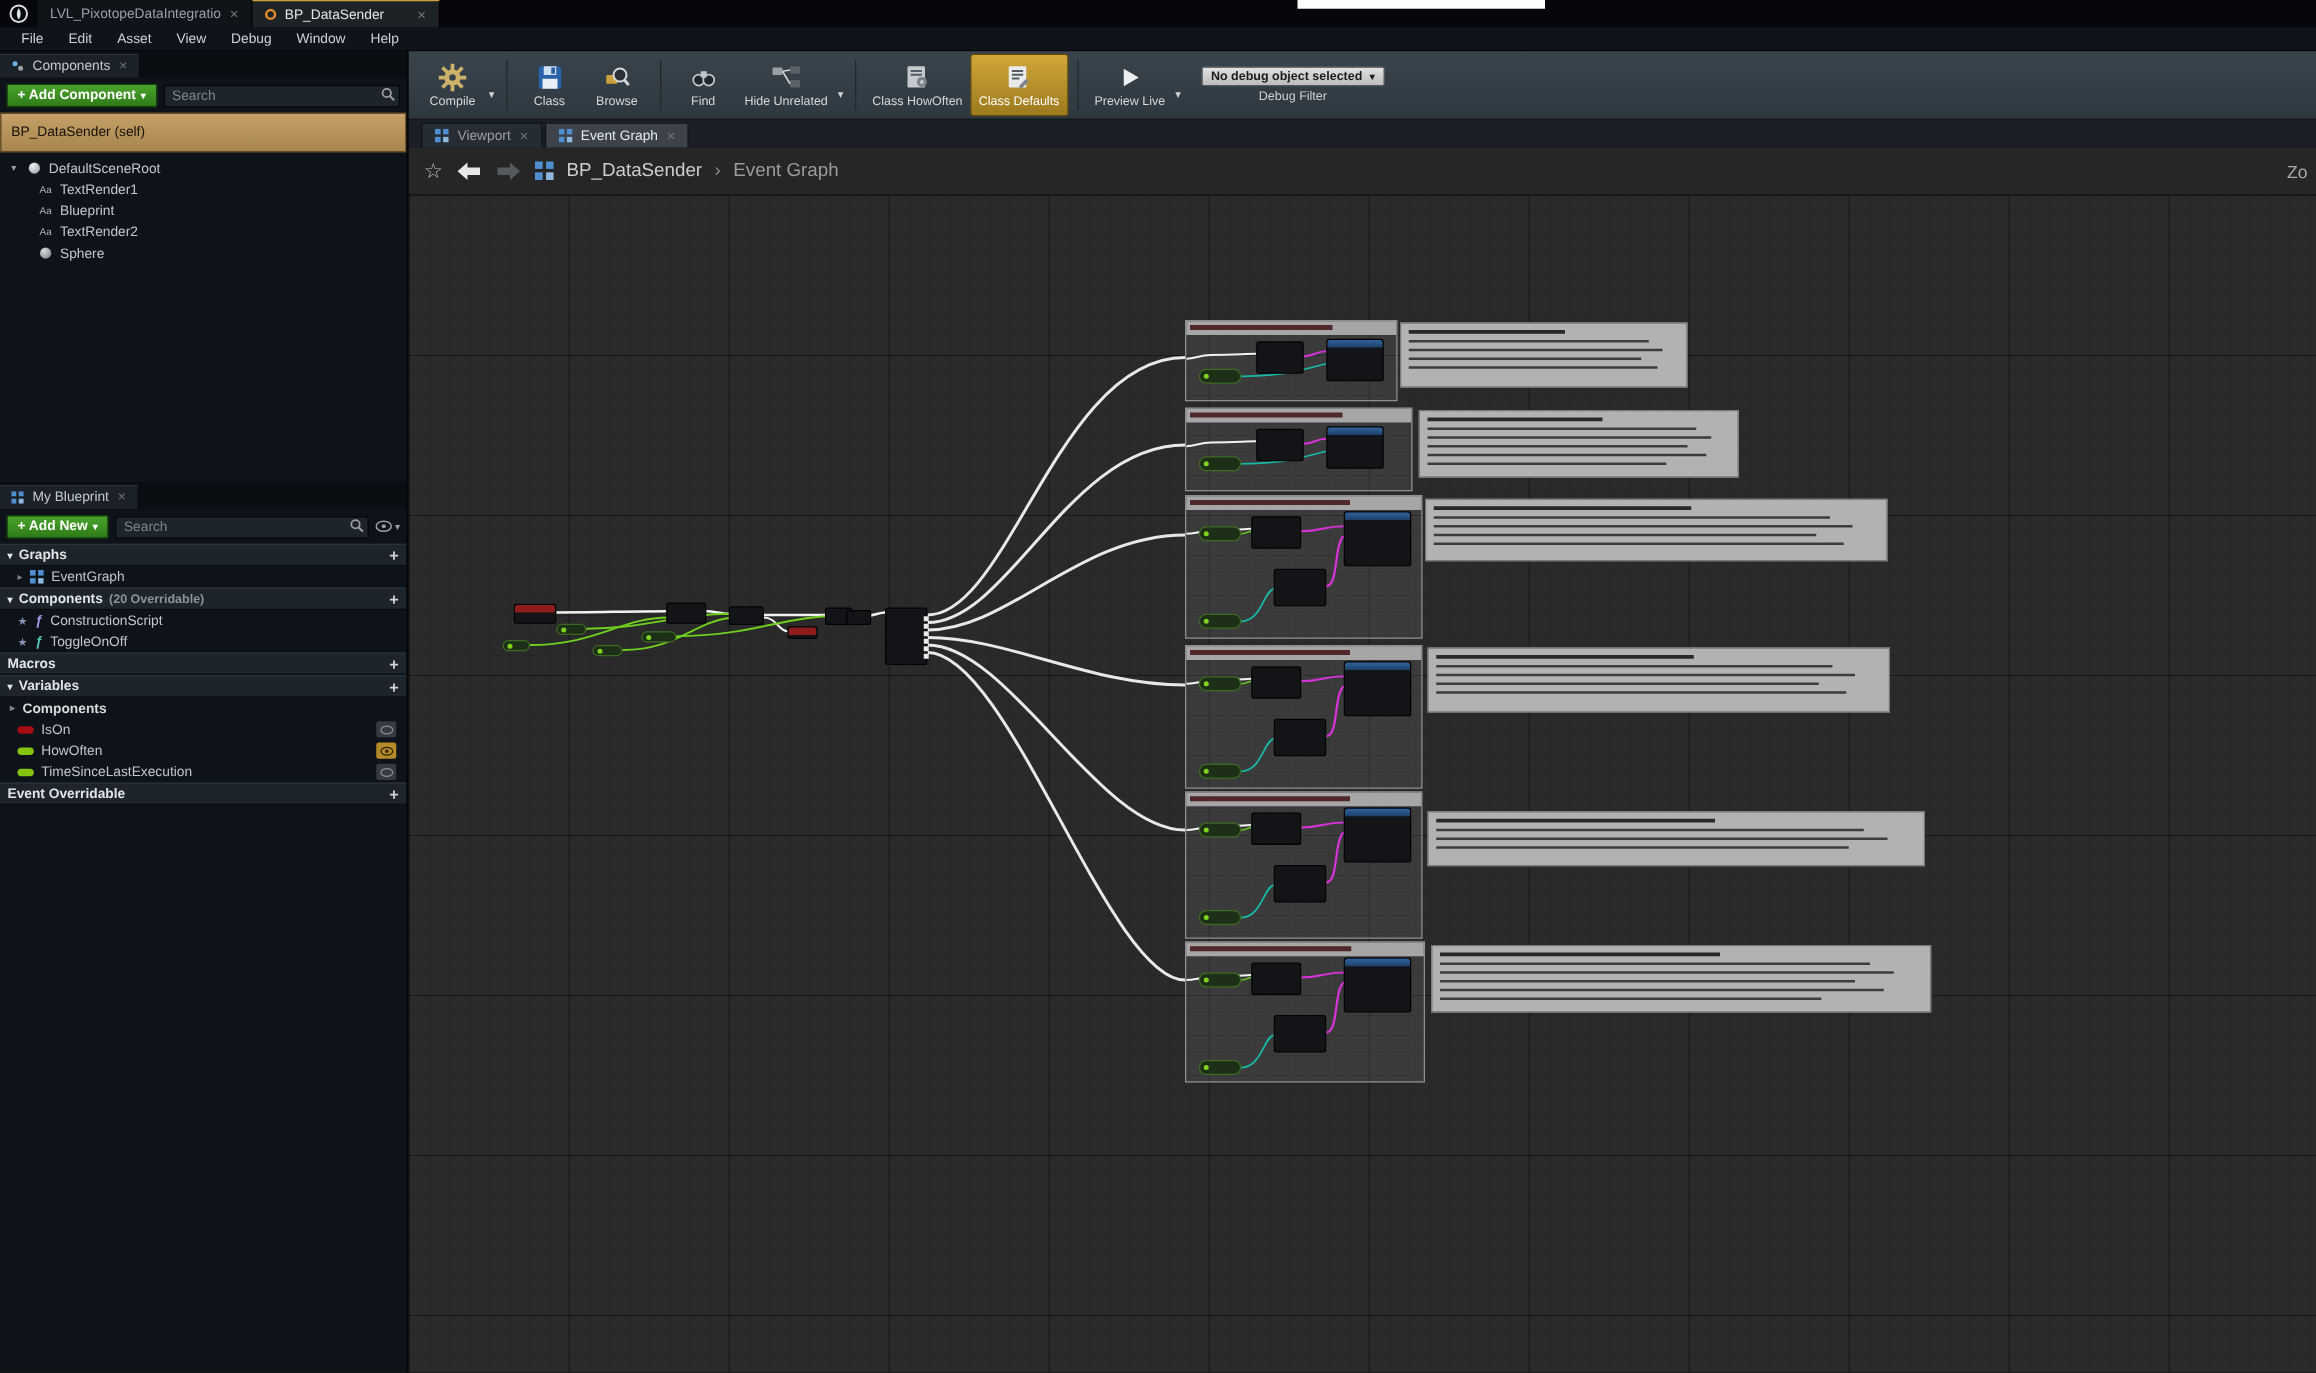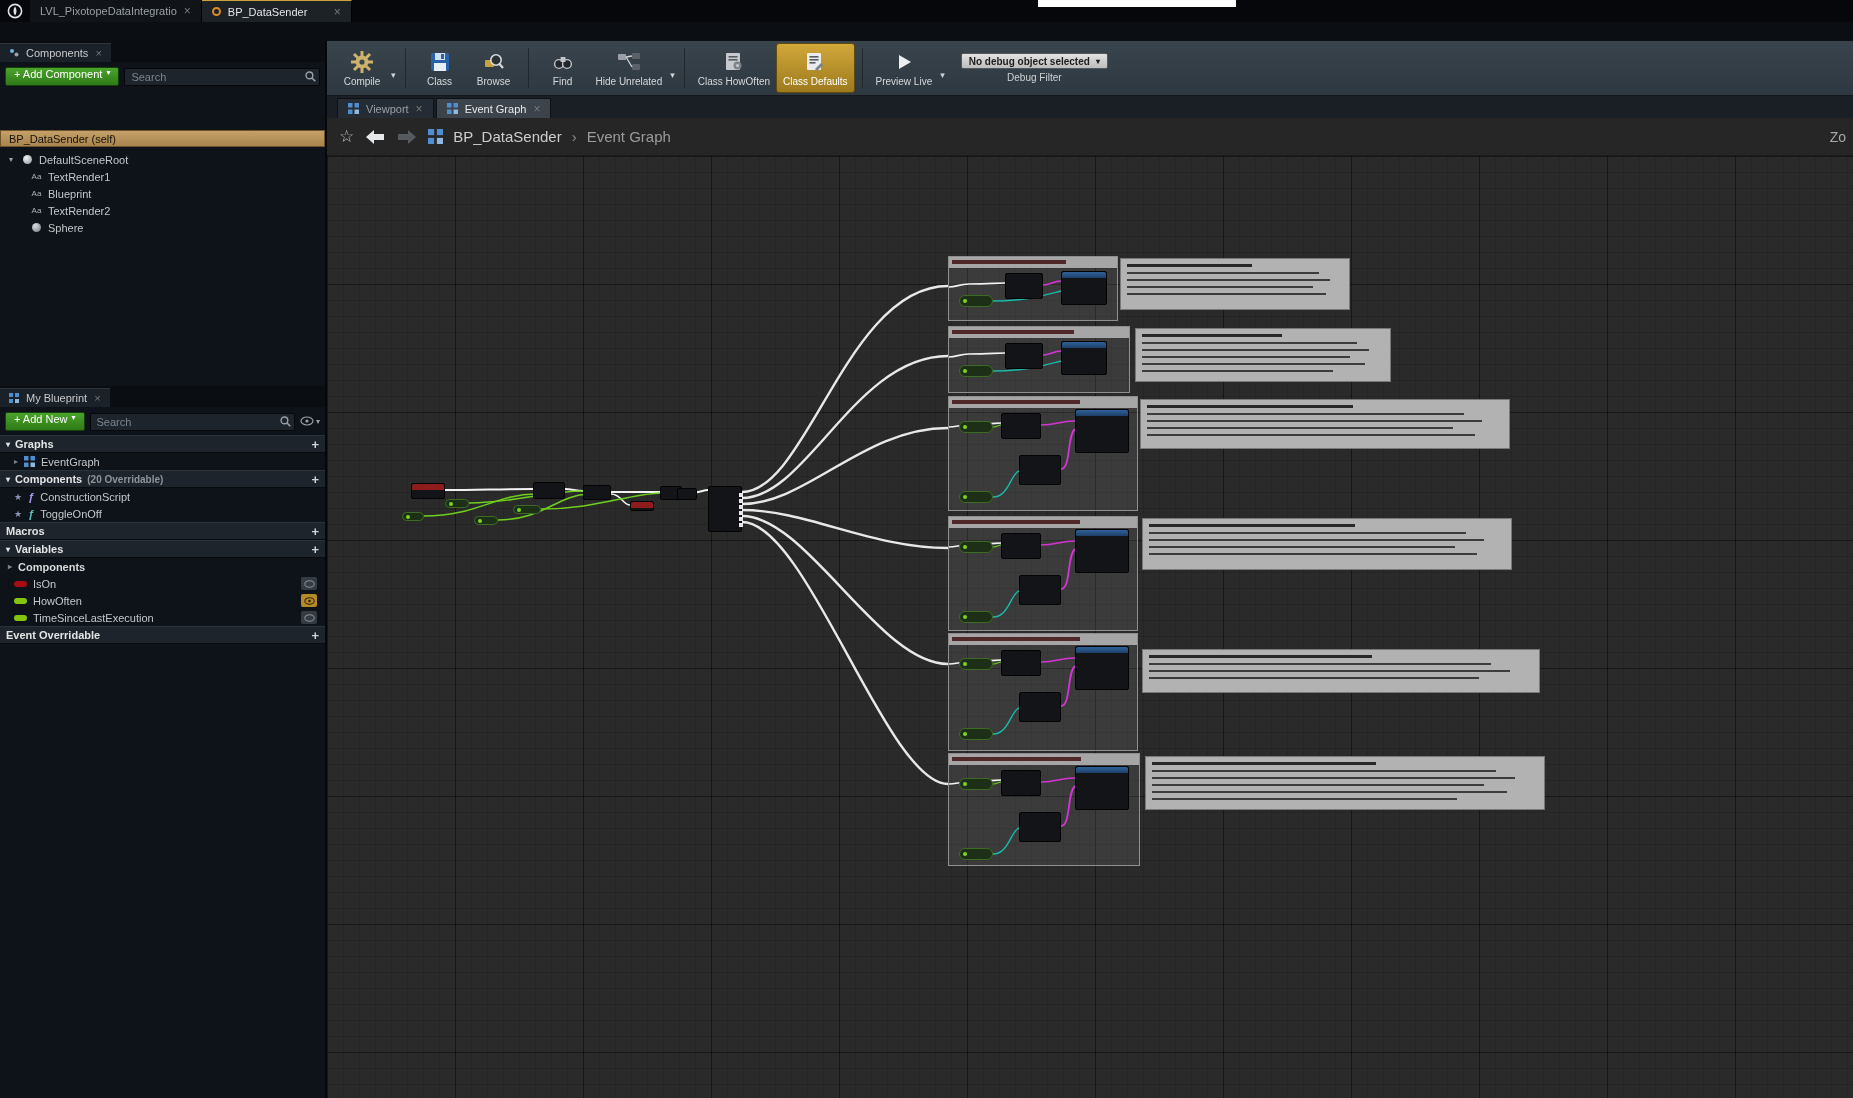--- a/index.html
+++ b/index.html
@@ -25,32 +25,32 @@
 
   
   #left { position:absolute; left:0; top:41px; width:327px; bottom:0; background:#0e1319;
     border-right:2px solid #05070a; }
   .panel-header { height:21px; background:#0a0d11; display:flex; align-items:flex-end; }
   .panel-tab { height:19px; background:#1b2128; color:#c7cacd; font-size:11px; display:flex;
     align-items:center; gap:7px; padding:0 9px; border-top:1px solid #2c333b; }
   .panel-tab .tab-x { font-size:11px; }
   .ptab-icon { width:10px; height:10px; }
   .panel-toolbar { height:28px; display:flex; align-items:center; gap:5px; padding:0 5px; }
-  .green-btn { background:linear-gradient(#4aa32a,#2e7b18); color:#fff; font-size:11px; font-weight:normal;
-    border:1px solid #14400c; border-radius:2px; height:19px; display:flex; align-items:flex-start;
+  .green-btn { background:linear-gradient(#4aa32a,#2e7b18); color:#fff; font-size:11px; font-weight:bold;
+    border:1px solid #14400c; border-radius:2px; height:19px; display:flex; align-items:center;
     gap:4px; padding:0 8px; white-space:nowrap; }
   .green-btn .caret { font-size:8px; }
   .search-wrap { flex:1; position:relative; height:18px; }
   .search-wrap input { width:100%; height:100%; background:#1d242c; border:1px solid #05070a;
     border-radius:2px; color:#cfd2d6; font-size:11px; padding:0 20px 0 6px; }
   .search-wrap input::placeholder { color:#7d848c; }
   .search-wrap .mag { position:absolute; right:3px; top:2px; }
 
-  .self-row { height:17px; background:linear-gradient(#c5a069,#a9854e); color:#14110a; font-size:11px;
-    display:flex; align-items:center; padding-left:8px; border:1px solid #6e5428;margin-top:40px; }
+  .self-row { height:32px; background:linear-gradient(#c5a069,#a9854e); color:#14110a; font-size:11px;
+    display:flex; align-items:center; padding-left:8px; border:1px solid #6e5428; }
   .tree { font-size:11px; color:#c3c7cb; }
   .tree-row { height:17px; display:flex; align-items:center; gap:5px; }
   .tree-row .arrow { width:10px; text-align:center; color:#9aa0a6; font-size:8px; }
   .ticon { width:13px; height:12px; display:flex; align-items:center; justify-content:center;
     font-size:8px; color:#aeb3b8; }
   .sphere-ic { width:9px; height:9px; border-radius:50%; background:radial-gradient(circle at 35% 30%, #d9dde0, #6e757c); }
   .root-ic { width:9px; height:9px; border-radius:50%; background:radial-gradient(circle at 35% 30%, #f2f3f4, #8c9298); }
 
   .section-hdr { height:18px; background:#1d242b; border-top:1px solid #2a323b; border-bottom:1px solid #090c0f;
     display:flex; align-items:center; font-size:11px; color:#e2e4e6; font-weight:bold; padding:0 6px; gap:5px; }
@@ -140,20 +140,29 @@
       <span class="tab-x">×</span>
     </div>
     <div class="doc-tab active">
       <span class="tab-dot"></span>
       <span>BP_DataSender</span>
       <span class="tab-x">×</span>
     </div>
     <div id="white-artifact"></div>
   </div>
 
+  <div id="menubar">
+    <span class="menu-item">File</span>
+    <span class="menu-item">Edit</span>
+    <span class="menu-item">Asset</span>
+    <span class="menu-item">View</span>
+    <span class="menu-item">Debug</span>
+    <span class="menu-item">Window</span>
+    <span class="menu-item">Help</span>
+  </div>
 
   <div id="left">
 
     <div>
       <div class="panel-header">
         <div class="panel-tab">
           <svg class="ptab-icon" viewBox="0 0 10 10">
               <circle cx="3" cy="3" r="2" fill="#6fb3e0"></circle>
               <circle cx="7.5" cy="6.5" r="2" fill="#9aa0a6"></circle>
             </svg>

